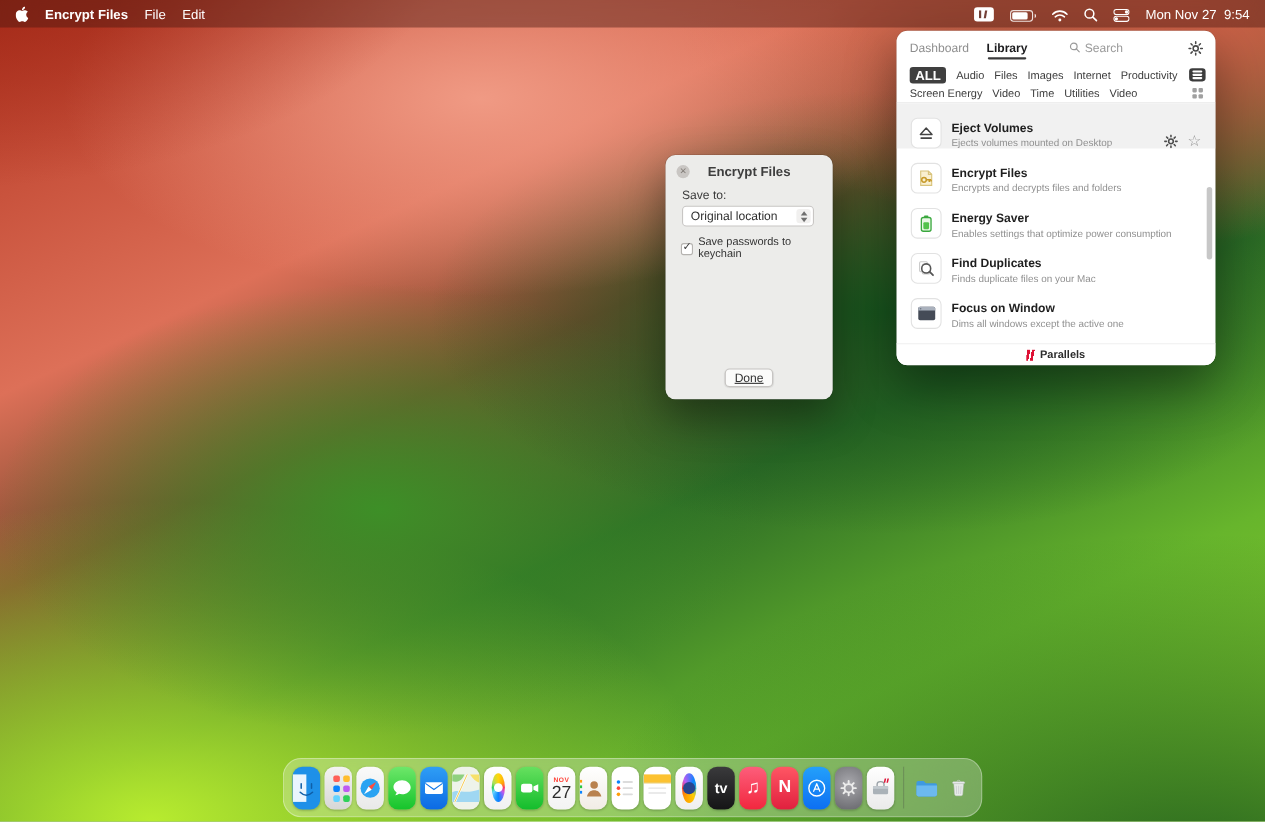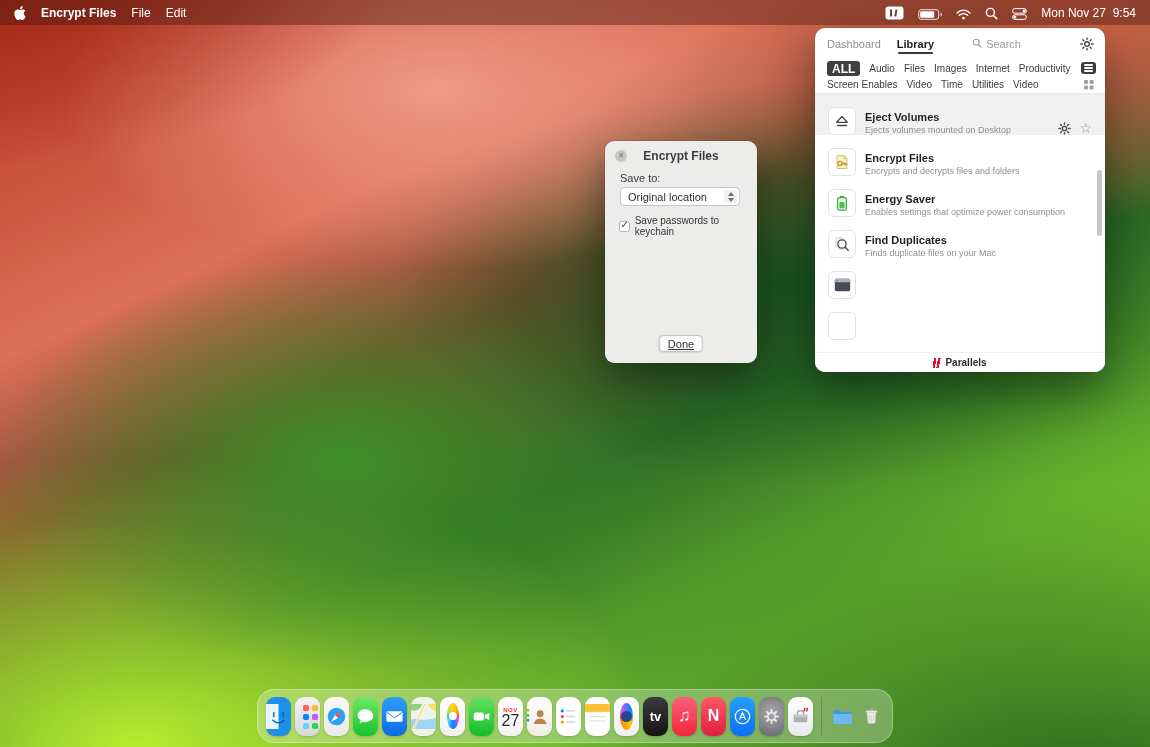--- a/index.html
+++ b/index.html
@@ -41,21 +41,21 @@
     display:flex; flex-direction:column; align-items:center; justify-content:center; gap:2px; background:#f1f0ef; }
   .tri-up { width:0; height:0; border-left:3px solid transparent; border-right:3px solid transparent; border-bottom:4px solid #6f6f6f; }
   .tri-dn { width:0; height:0; border-left:3px solid transparent; border-right:3px solid transparent; border-top:4px solid #6f6f6f; }
   .dlg-check { position:absolute; left:14px; top:74px; display:flex; align-items:center; gap:5px; font-size:10px; color:#333; }
   .cb { position:relative; width:11px; height:11px; background:#fff; border:1px solid #b5b3b0; border-radius:2.5px; }
   .cb::after { content:"✓"; position:absolute; left:0.5px; top:-2.5px; font-size:10px; color:#3a3a3a; }
   .dlg-done { position:absolute; bottom:11px; left:50%; transform:translateX(-50%); background:#fbfbfa;
     border:1px solid #c6c4c2; border-radius:4.5px; font-size:11px; color:#333; padding:1.5px 8px; box-shadow:0 0.5px 1px rgba(0,0,0,.08);text-decoration:underline; }
 
   
-  .toolbox { position:absolute; left:815px; top:28px; width:290px; height:344px; background:#fff; border-radius:10px;
+  .toolbox { position:absolute; left:815px; top:28px; width:290px; height:304px; background:#fff; border-radius:10px;
     box-shadow:0 18px 45px rgba(0,0,0,.4), 0 0 0 0.5px rgba(0,0,0,.12); overflow:hidden; z-index:30; }
   .tb-header { position:relative; height:66px; border-bottom:1px solid #e7e7e7; }
   .tb-tabs { display:flex; align-items:center; gap:16px; padding:10px 12px 0; font-size:11px; color:#8e8e8e; }
   .tb-tab { position:relative; }
   .tb-tab.active { color:#1c1c1e; font-weight:700; }
   .tb-tab.active::after { content:""; position:absolute; left:1px; right:1px; bottom:-4px; height:2px; background:#3a3a3a; border-radius:1px; }
   .tb-search { display:flex; align-items:flex-start; gap:4px; margin-left:22px; color:#9a9a9a; font-size:11px; }
   .tb-gear { position:absolute; right:11px; top:9px; color:#4a4a4a; }
   .tb-filters { position:absolute; left:12px; top:33px; right:34px; font-size:10px; color:#3c3c3c; line-height:15.5px; }
   .chip { margin-right:9px; white-space:nowrap; }
@@ -217,21 +217,21 @@
       <span class="tb-gear">
         <svg width="14" height="14" viewBox="0 0 20 20">
             <circle cx="10" cy="10" r="3.3" fill="none" stroke="currentColor" stroke-width="2"></circle>
             <g stroke="currentColor" stroke-width="2" stroke-linecap="round">
               <path d="M10 1.4 V3.6 M10 16.4 V18.6 M1.4 10 H3.6 M16.4 10 H18.6 M3.9 3.9 L5.5 5.5 M14.5 14.5 L16.1 16.1 M16.1 3.9 L14.5 5.5 M5.5 14.5 L3.9 16.1"></path>
             </g>
           </svg>
       </span>
       <div class="tb-filters">
         <span class="chip all">ALL</span><span class="chip">Audio</span><span class="chip">Files</span><span class="chip">Images</span><span class="chip">Internet</span><span class="chip">Productivity</span><br>
-        <span class="chip">Screen Enables</span><span class="chip">Video</span><span class="chip">Time</span><span class="chip">Utilities</span><span class="chip">Video</span>
+        <span class="chip">Screen Energy</span><span class="chip">Video</span><span class="chip">Time</span><span class="chip">Utilities</span><span class="chip">Video</span>
       </div>
       <div class="tb-views">
         <span class="view-list">
             <i></i>
             <i></i>
             <i></i>
           </span>
         <span class="view-grid">
             <i></i>
           </span>
@@ -309,20 +309,24 @@
       </div>
 
       <div class="trow">
         <div class="ticon">
           <svg width="17" height="14" viewBox="0 0 17 14">
               <rect x="0.8" y="0.8" width="15.4" height="12.4" rx="1.6" fill="#454b57"></rect>
               <path d="M0.8 2.4 a1.6 1.6 0 0 1 1.6-1.6 h12.2 a1.6 1.6 0 0 1 1.6 1.6 V4.2 H0.8 Z" fill="#aab1bd"></path>
               <rect x="2.2" y="1.9" width="1.5" height="1.5" rx="0.75" fill="#6d7480"></rect>
             </svg>
         </div>
+        <div class="ttext">
+          <div class="tname">Focus on Window</div>
+          <div class="tdesc">Dims all windows except the active one</div>
+        </div>
       </div>
 
 
       <div class="trow">
         <div class="ticon">
           
         </div>
       </div>
     </div>
 

